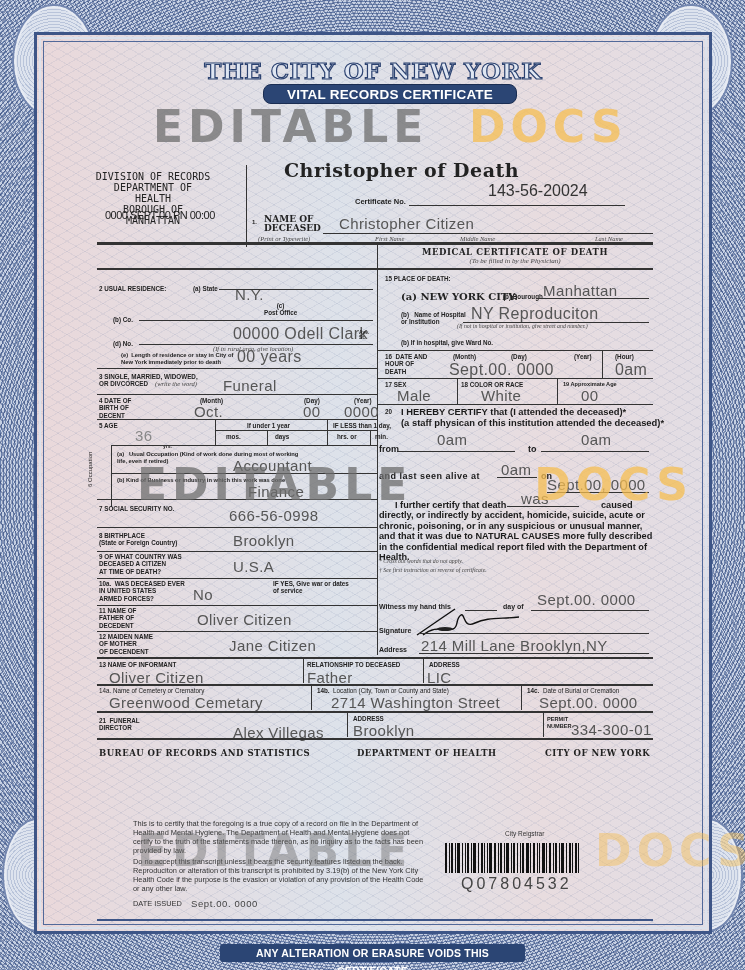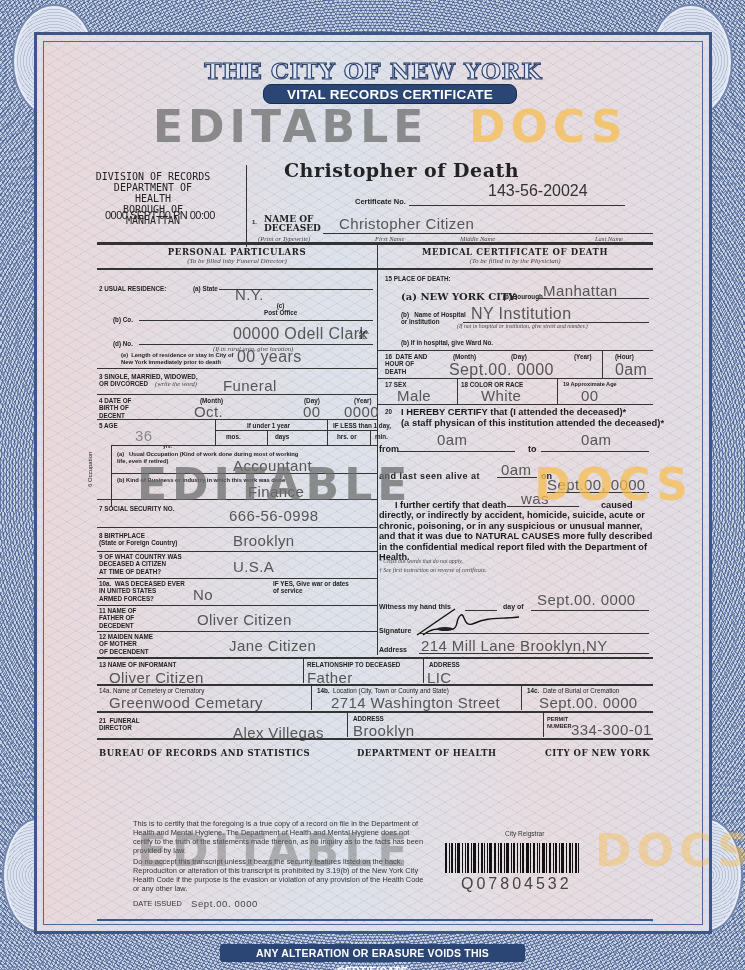--- a/index.html
+++ b/index.html
@@ -120,24 +120,20 @@
   <div class="abs val" style="left:302px; top:180px;">Christopher Citizen</div>
   <div class="hline" style="left:286px; top:198px; width:330px;"></div>
   <div class="abs it" style="left:221px; top:200px;">(Print or Typewrite)</div>
   <div class="abs it" style="left:338px; top:200px;">First Name</div>
   <div class="abs it" style="left:423px; top:200px;">Middle Name</div>
   <div class="abs it" style="left:558px; top:200px;">Last Name</div>
 
   <div class="hthick" style="left:60px; top:207px; width:556px;"></div>
   <div class="vline" style="left:340px; top:210px; height:410px;"></div>
 
-  <div class="abs" style="left:60px; top:212px; width:280px; text-align:center;">
-    <div class="serif-black" style="font-size:8.5px; letter-spacing:0.6px;">PERSONAL PARTICULARS</div>
-    <div class="it" style="font-size:7px;">(To be filled inby Funeral Director)</div>
-  </div>
   <div class="abs" style="left:340px; top:212px; width:276px; text-align:center;">
     <div class="serif-black" style="font-size:8.5px; letter-spacing:0.6px;">MEDICAL CERTIFICATE OF DEATH</div>
     <div class="it" style="font-size:7px;">(To be filled in by the Physician)</div>
   </div>
   <div class="hthick" style="left:60px; top:233px; width:556px; height:2px;"></div>
 
   <div class="abs lbl" style="left:62px; top:250px;">2 USUAL RESIDENCE:</div>
   <div class="abs lbl" style="left:156px; top:250px;">(a) State</div>
   <div class="abs val" style="left:198px; top:251px;">N.Y.</div>
   <div class="hline" style="left:182px; top:254px; width:154px;"></div>
@@ -237,21 +233,21 @@
   <div class="abs val" style="left:192px; top:602px;">Jane Citizen</div>
 
   <div class="abs lbl" style="left:348px; top:240px;">15  PLACE OF DEATH:</div>
   <div class="abs lbl" style="left:364px; top:258px; font-family:'DejaVu Serif', serif; font-size:10px;">(a)   NEW YORK CITY:</div>
   <div class="abs lbl" style="left:466px; top:258px;">(b) Bourough</div>
   <div class="abs val" style="left:506px; top:247px;">Manhattan</div>
   <div class="hline" style="left:500px; top:263px; width:112px;"></div>
 
   <div class="abs lbl" style="left:364px; top:276px; white-space:pre;">(b)   Name of Hospital
 or Institution</div>
-  <div class="abs val" style="left:434px; top:270px; font-size:16px;">NY Institution</div>
+  <div class="abs val" style="left:434px; top:270px; font-size:16px;">NY Reproduciton</div>
   <div class="hline" style="left:426px; top:287px; width:186px;"></div>
   <div class="abs it" style="left:420px; top:288px; font-size:5.8px;">(If not in hospital or institution, give street and number.)</div>
   <div class="abs lbl" style="left:364px; top:304px;">(b)   If in hospital, give Ward No.</div>
   <div class="hline" style="left:340px; top:315px; width:276px;"></div>
 
   <div class="abs lbl" style="left:348px; top:318px; white-space:pre;">16  DATE AND
 HOUR OF
 DEATH</div>
   <div class="abs lbl" style="left:416px; top:318px;">(Month)</div>
   <div class="abs lbl" style="left:474px; top:318px;">(Day)</div>

